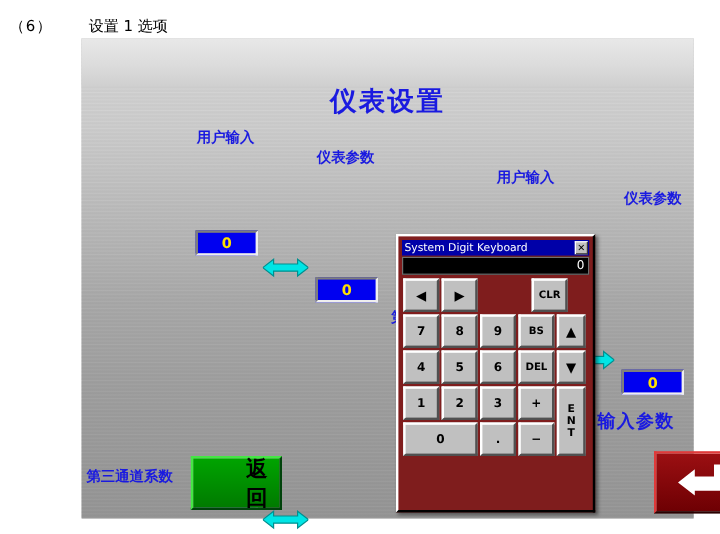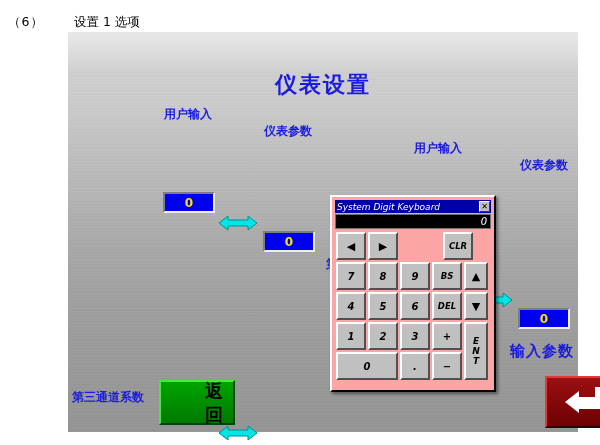--- a/index.html
+++ b/index.html
@@ -87,32 +87,31 @@
     position:absolute;left:477px;top:344px;width:84px;height:52px;
     background:linear-gradient(to bottom,#9b0f12,#6e0003);
     border:2px solid;border-color:#e03a3a #2a0000 #2a0000 #e03a3a;
     box-sizing:border-box;
     display:flex;align-items:center;justify-content:center;
     z-index:3;
   }
   #param-text{
     position:absolute;left:430px;top:310px;
     font-size:15px;font-weight:bold;color:#1a1ae0;white-space:nowrap;
-    letter-spacing:1px;z-index:3;padding-left:12px;
+    letter-spacing:1px;z-index:3;
   }
 
   
   #keyboard{
-    position:absolute;left:330px;top:195px;width:166px;height:197px;
-    background:#fca5a5;
+    position:absolute;left:330px;top:195px;width:166px;height:232px;
+    background:#7f1d1d;
     border:2px solid;border-color:#ffffff #000000 #000000 #ffffff;
     box-sizing:border-box;
     z-index:20;
     box-shadow:2px 2px 3px rgba(0,0,0,.45);
-    font-style:italic;
   }
   #kb-title{
     position:absolute;left:3px;top:3px;right:3px;height:13px;
     background:#0000a8;color:#ffffff;
     font-size:9px;font-family:"DejaVu Sans","Liberation Sans",sans-serif;
     display:flex;align-items:center;
     padding-left:2px;box-sizing:border-box;
   }
   #kb-close{
     position:absolute;right:1px;top:1px;width:11px;height:11px;

